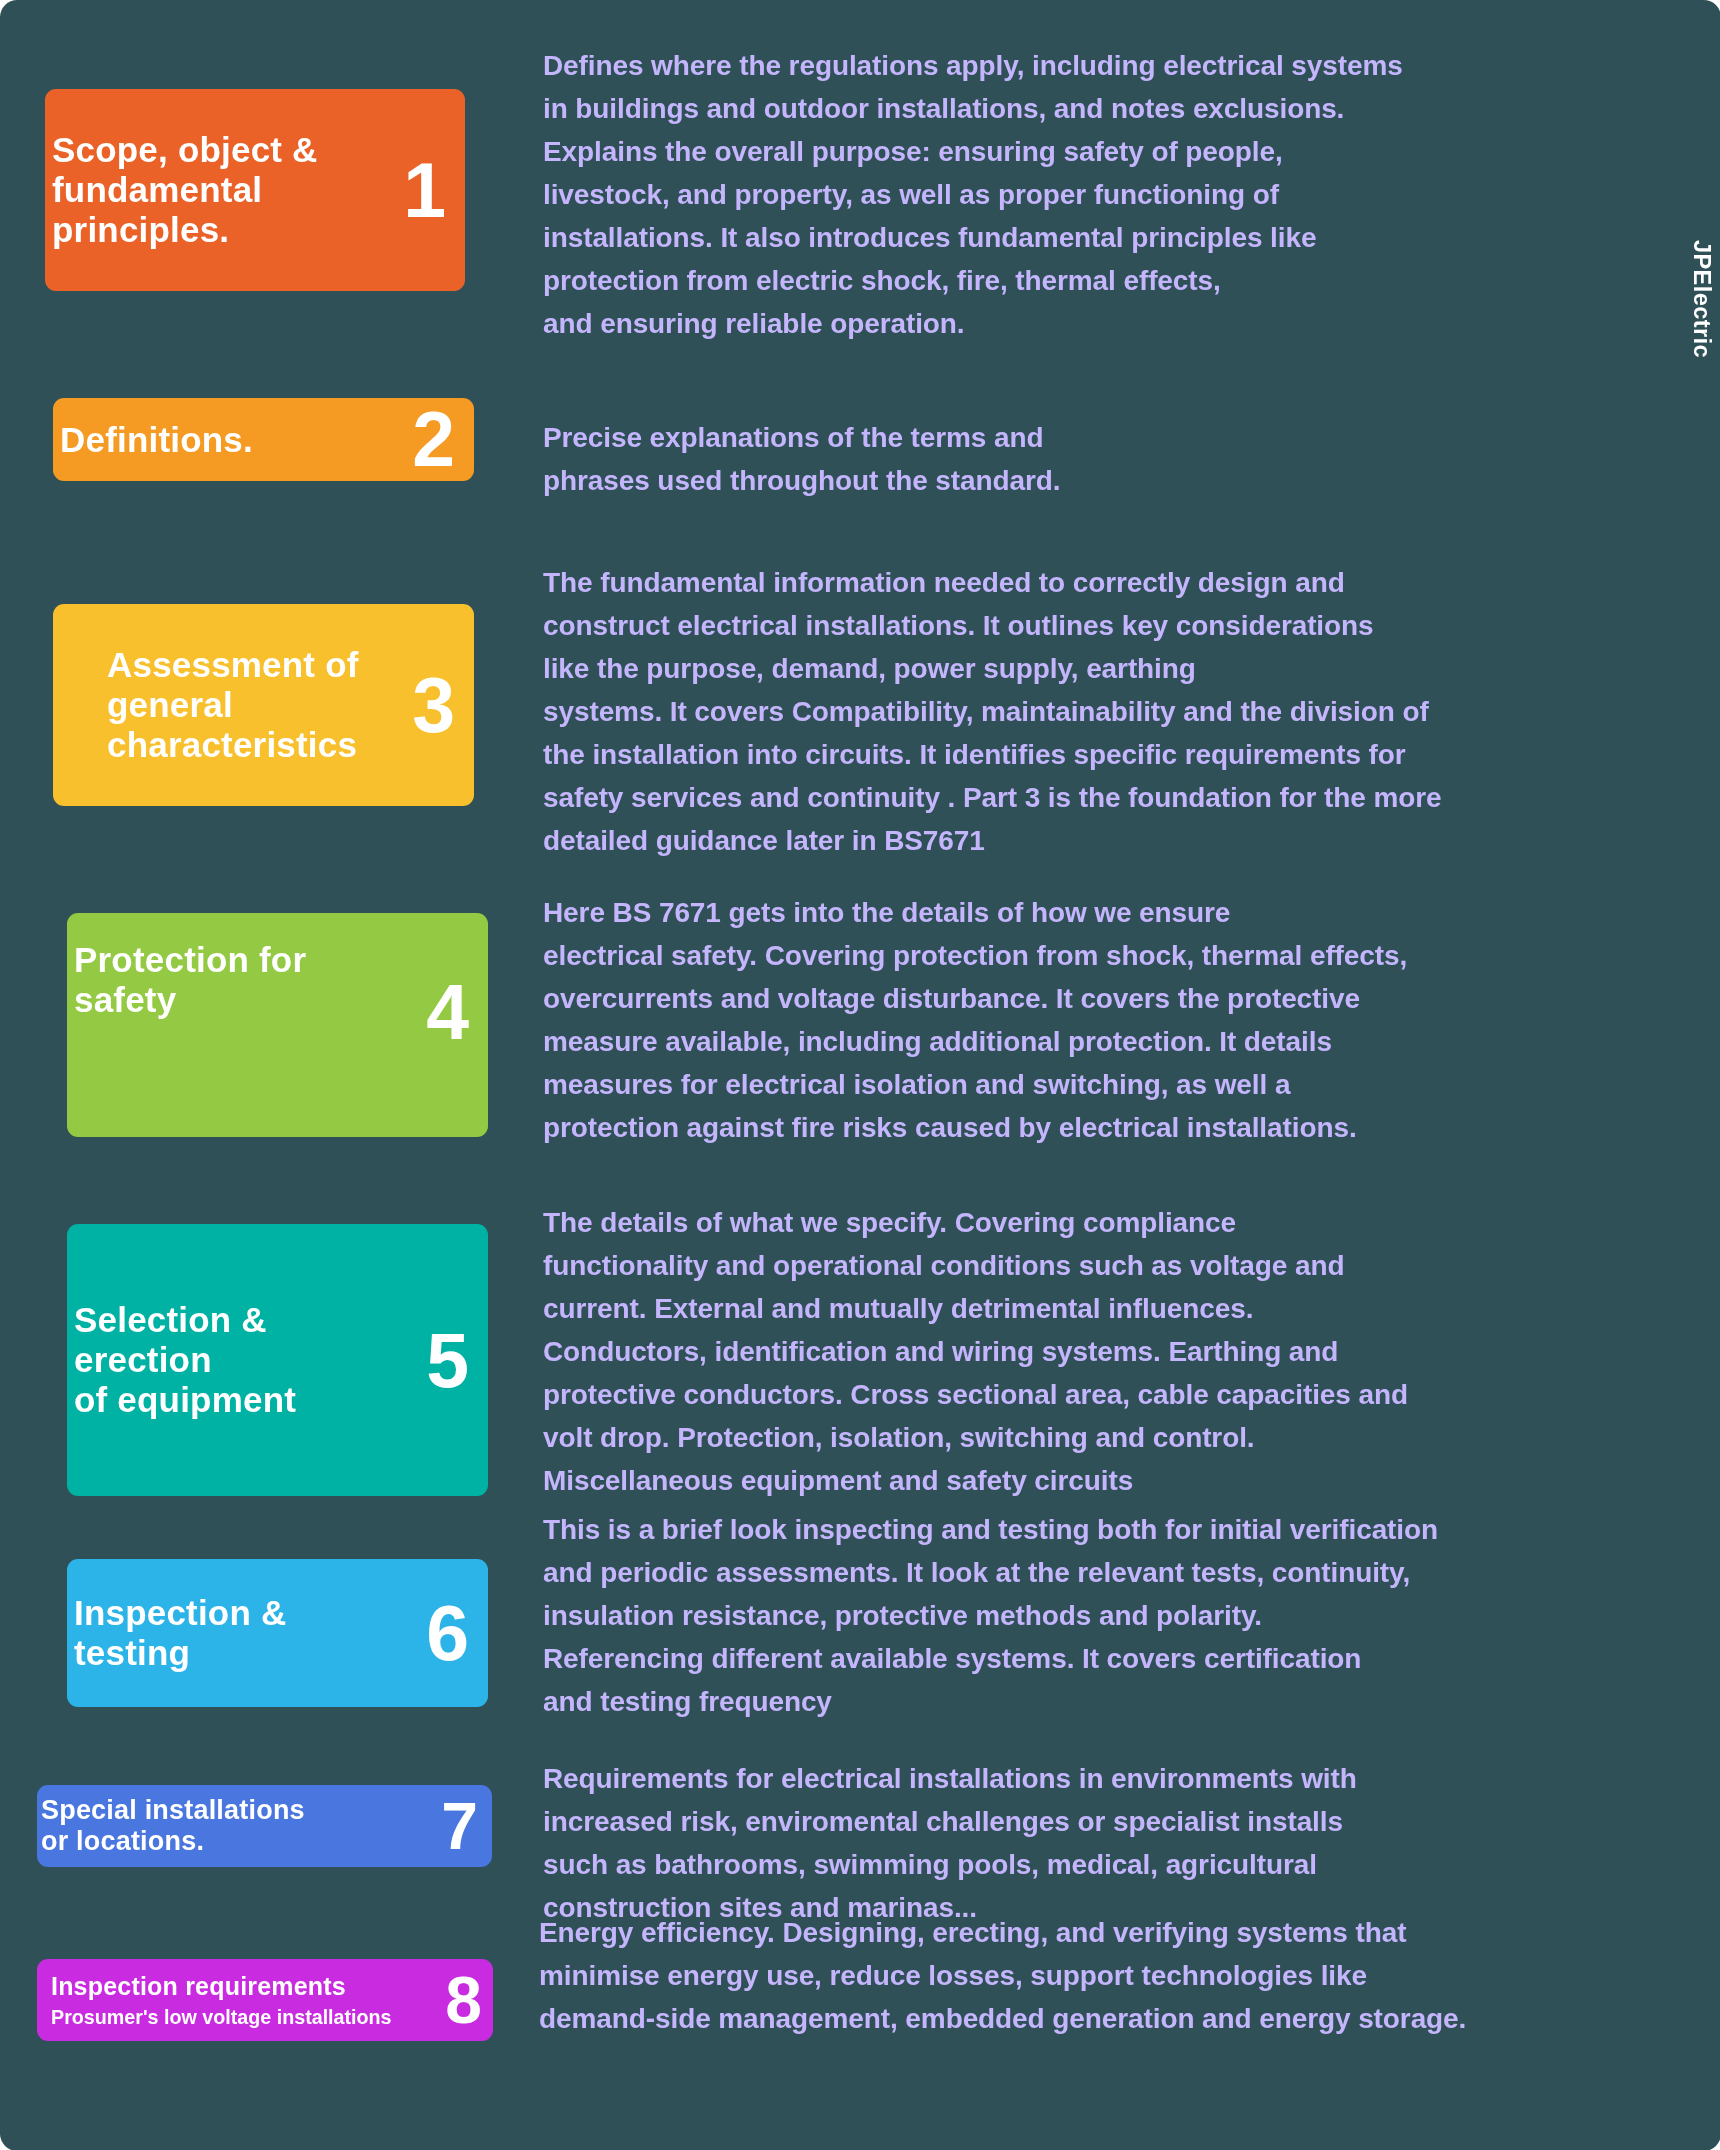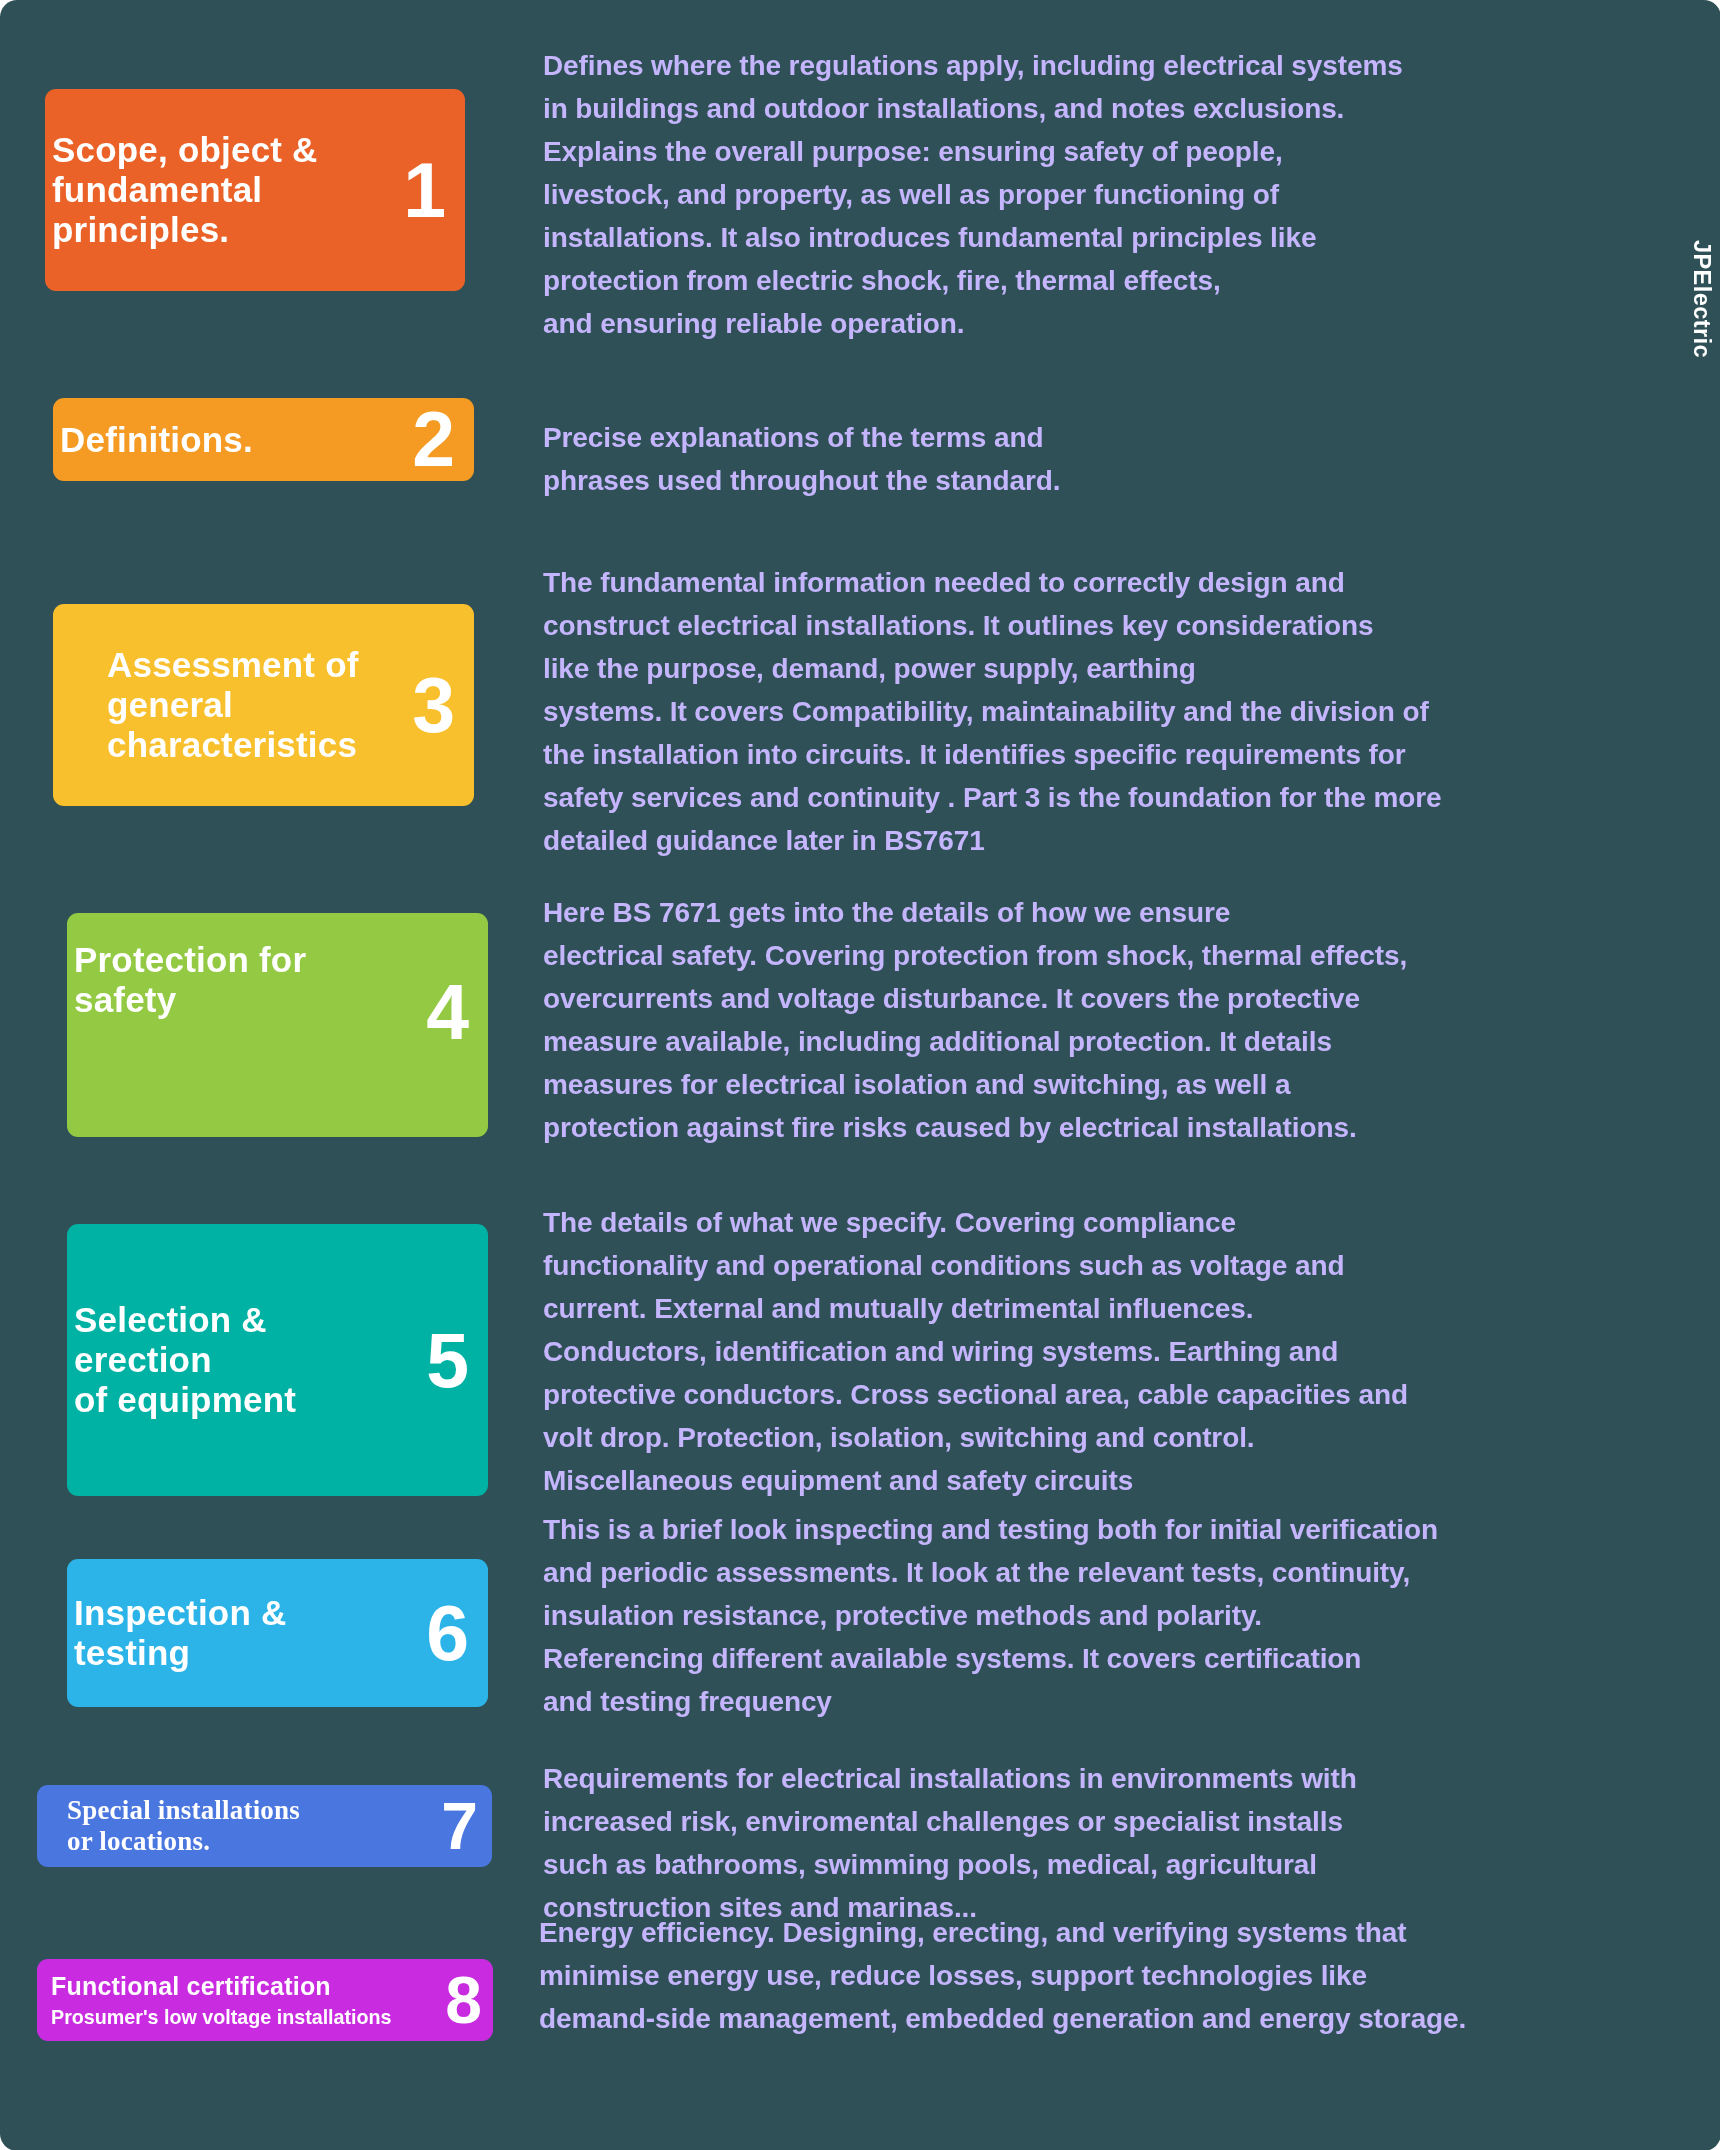--- a/index.html
+++ b/index.html
@@ -165,34 +165,34 @@
     </div>
     <div class="num" style="font-size:77px;">6</div>
   </div>
   <div class="desc" style="left:543px; top:1508px; width:1157px; font-size:28px; line-height:43px;">This is a brief look inspecting and testing  both for initial verification
 and periodic assessments. It look at the relevant tests, continuity,
 insulation resistance, protective methods and polarity.
 Referencing different  available systems. It covers certification
 and testing frequency</div>
 
   <div class="label-box" style="left: 37px; top: 1785px; width: 455px; height: 82px; background-color: rgb(74, 118, 224);">
-    <div class="label-text-wrap" style="padding-left:30px;font-family:Liberation Serif, serif;">
+    <div class="label-text-wrap" style="padding-left:4px;">
       <div class="label-title" style="font-size:27px;">Special installations
 or locations.</div>
     </div>
     <div class="num" style="font-size:66px; padding-right:14px;">7</div>
   </div>
   <div class="desc" style="left:543px; top:1757px; width:1149px; font-size:28px; line-height:43px;">Requirements for electrical installations in environments with
 increased risk, enviromental challenges or specialist installs
 such as bathrooms, swimming pools, medical, agricultural
 construction sites and marinas...</div>
 
   <div class="label-box" style="left: 37px; top: 1959px; width: 456px; height: 82px; background-color: rgb(201, 44, 224);">
     <div class="label-text-wrap" style="padding-left:14px;">
-      <div class="label-title" style="font-size:25px;">Functional certification</div>
+      <div class="label-title" style="font-size:25px;">Inspection requirements</div>
       <div class="label-sub" style="font-size:19.7px; margin-top:6.3px;">Prosumer's low voltage installations</div>
     </div>
     <div class="num" style="font-size:66px; padding-right:11px;">8</div>
   </div>
   <div class="desc" style="left:539px; top:1911px; width:1157px; font-size:28px; line-height:43px;">Energy efficiency.  Designing, erecting, and verifying systems that
 minimise energy use, reduce losses, support technologies like
 demand-side management, embedded generation and energy storage.</div>
 
   <div id="watermark">JPElectric</div>
 

